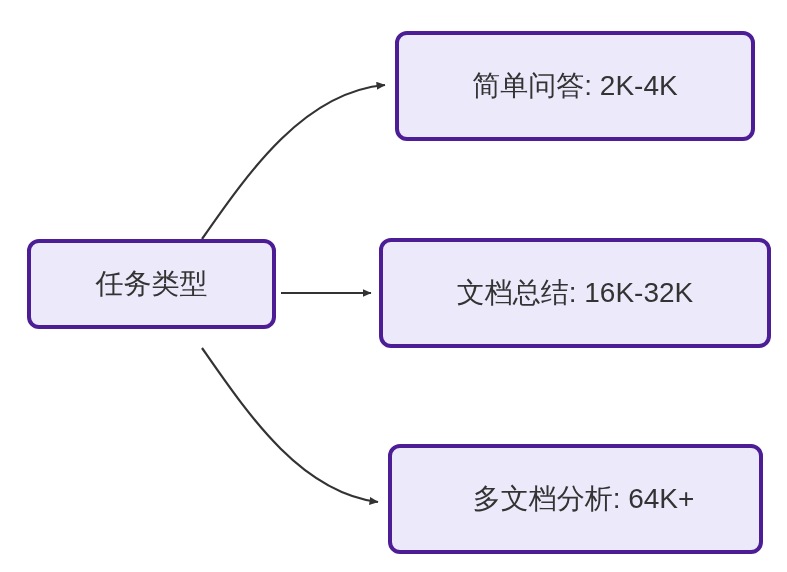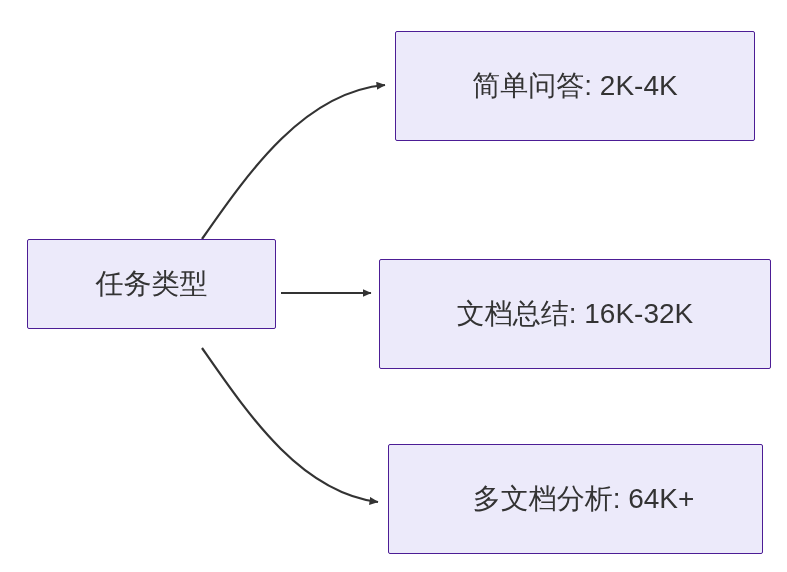--- a/index.html
+++ b/index.html
@@ -29,39 +29,39 @@
     top: 0;
     width: 787px;
     height: 572px;
     pointer-events: none;
   }
 
   .node {
     position: absolute;
     box-sizing: border-box;
     background: #ECEAFA;
-    border: 1px solid #4c1d95;
-    border-radius: 2px;
+    border: 4px solid #4c1d95;
+    border-radius: 12px;
     display: flex;
     align-items: center;
     justify-content: center;
   }
 
   .node-label {
     color: #333333;
     font-size: 28px;
     line-height: 1.2;
     white-space: nowrap;
     letter-spacing: 0px;
   }
 
   
   #node-root      { left: 27px;  top: 239px; width: 249px; height: 90px; text-align: center; }
   #node-simple-qa { left: 395px; top: 31px;  width: 360px; height: 110px; }
-  #node-doc-sum   { left: 379px; top: 238px; width: 392px; height: 110px; margin-top: 21px; }
+  #node-doc-sum   { left: 379px; top: 238px; width: 392px; height: 110px; }
   #node-multi-doc { left: 388px; top: 444px; width: 375px; height: 110px; padding-left: 16px; }
 </style>
 </head>
 <body>
 
 <div id="diagram-canvas">
 
   <svg class="edge-layer" width="787" height="572" viewBox="0 0 787 572" xmlns="http://www.w3.org/2000/svg">
     <defs>
       <marker id="arrowhead" markerWidth="9" markerHeight="8" refX="8.5" refY="4" orient="auto" markerUnits="userSpaceOnUse">

